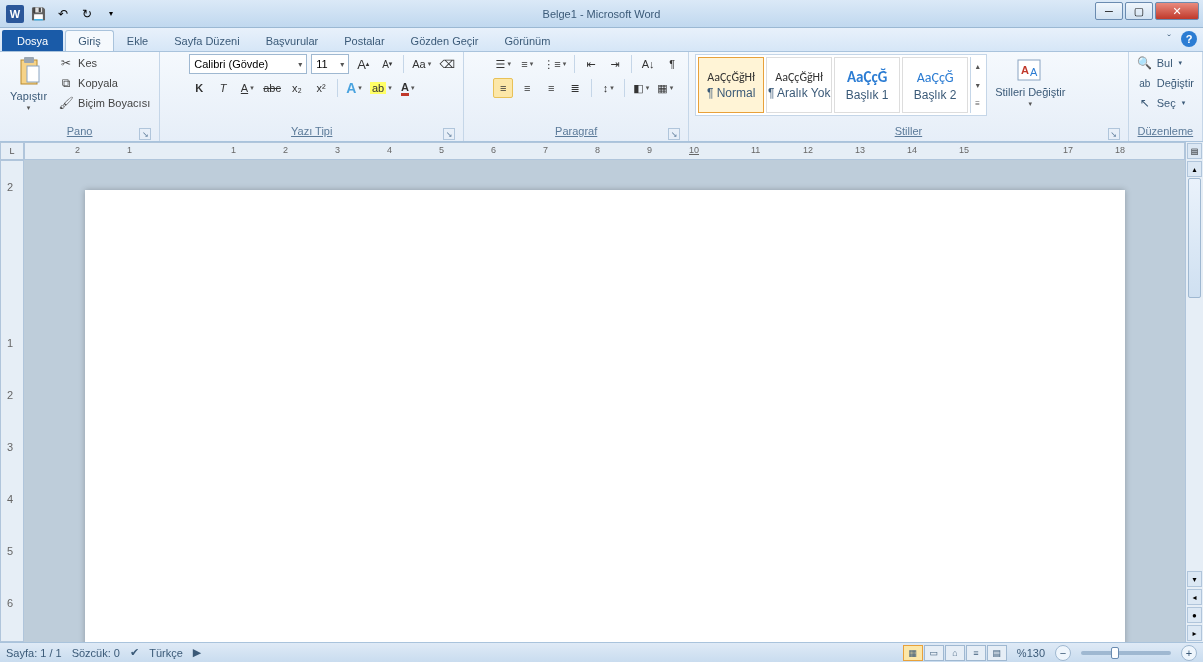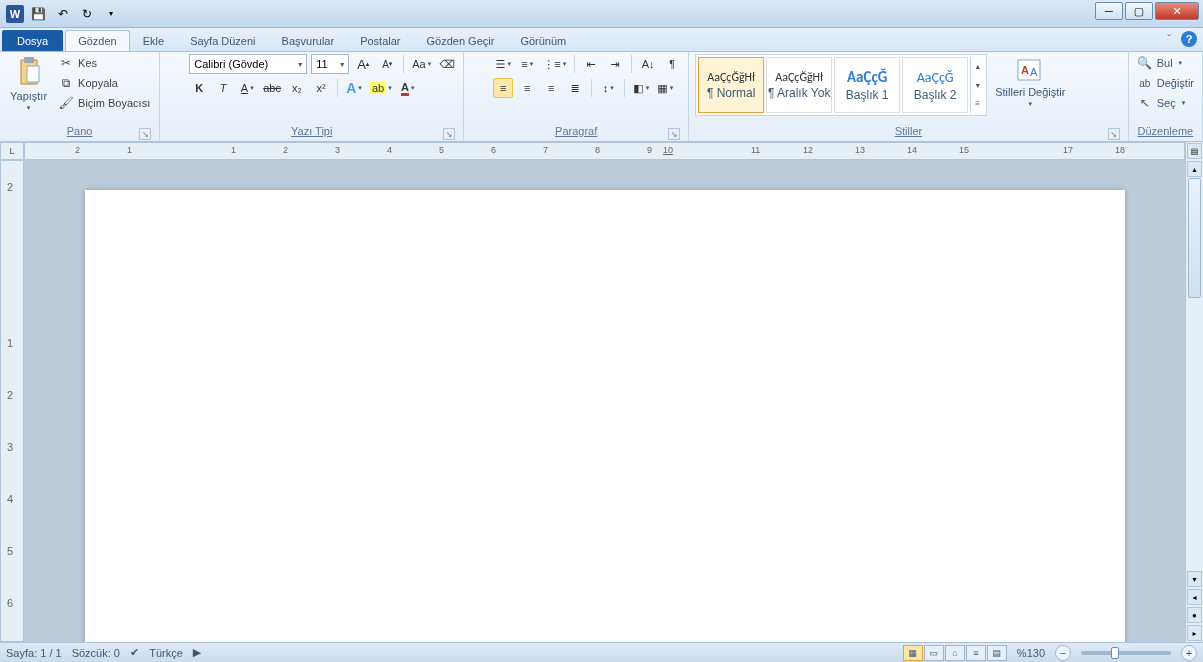--- a/index.html
+++ b/index.html
@@ -92,36 +92,37 @@
     <div class="qat-btn">
         <span class="ic">↶</span>
       </div>
     <div class="qat-btn">
         <span class="ic">↻</span>
       </div>
     <div class="qat-btn">
         <span class="ic" style="font-size:8px">▾</span>
       </div>
   </div>
+  <div class="title-txt">Belge1  -  Microsoft Word</div>
   <div class="winctrl">
     <div class="winbtn">
         <span>─</span>
       </div>
     <div class="winbtn">
         <span>▢</span>
       </div>
     <div class="winbtn close">
         <span>✕</span>
       </div>
   </div>
 </div>
 
 <div class="tabs-row">
   <div class="tab file">Dosya</div>
-  <div class="tab active">Gözden</div>
+  <div class="tab active">Giriş</div>
   <div class="tab">Ekle</div>
   <div class="tab">Sayfa Düzeni</div>
   <div class="tab">Başvurular</div>
   <div class="tab">Postalar</div>
   <div class="tab">Gözden Geçir</div>
   <div class="tab">Görünüm</div>
   <div class="help-area">
     <span class="min-rib">ˇ</span>
     <div class="help-btn">?</div>
   </div>
@@ -356,21 +357,21 @@
         <span class="tickn" style="left: 154px;"></span>
         <span class="tickn" style="left: 206px;">1</span>
         <span class="tickn" style="left: 258px;">2</span>
         <span class="tickn" style="left: 310px;">3</span>
         <span class="tickn" style="left: 362px;">4</span>
         <span class="tickn" style="left: 414px;">5</span>
         <span class="tickn" style="left: 466px;">6</span>
         <span class="tickn" style="left: 518px;">7</span>
         <span class="tickn" style="left: 570px;">8</span>
         <span class="tickn" style="left: 622px;">9</span>
-        <span class="tickn" style="left: 638px; text-decoration: underline;">10</span>
+        <span class="tickn" style="left: 664px; text-decoration: underline;">10</span>
         <span class="tickn" style="left: 726px;">11</span>
         <span class="tickn" style="left: 778px;">12</span>
         <span class="tickn" style="left: 830px;">13</span>
         <span class="tickn" style="left: 882px;">14</span>
         <span class="tickn" style="left: 934px;">15</span>
         <span class="tickn" style="left: 986px;"></span>
         <span class="tickn" style="left: 1038px;">17</span>
         <span class="tickn" style="left: 1090px;">18</span>
       </div>
   </div>

